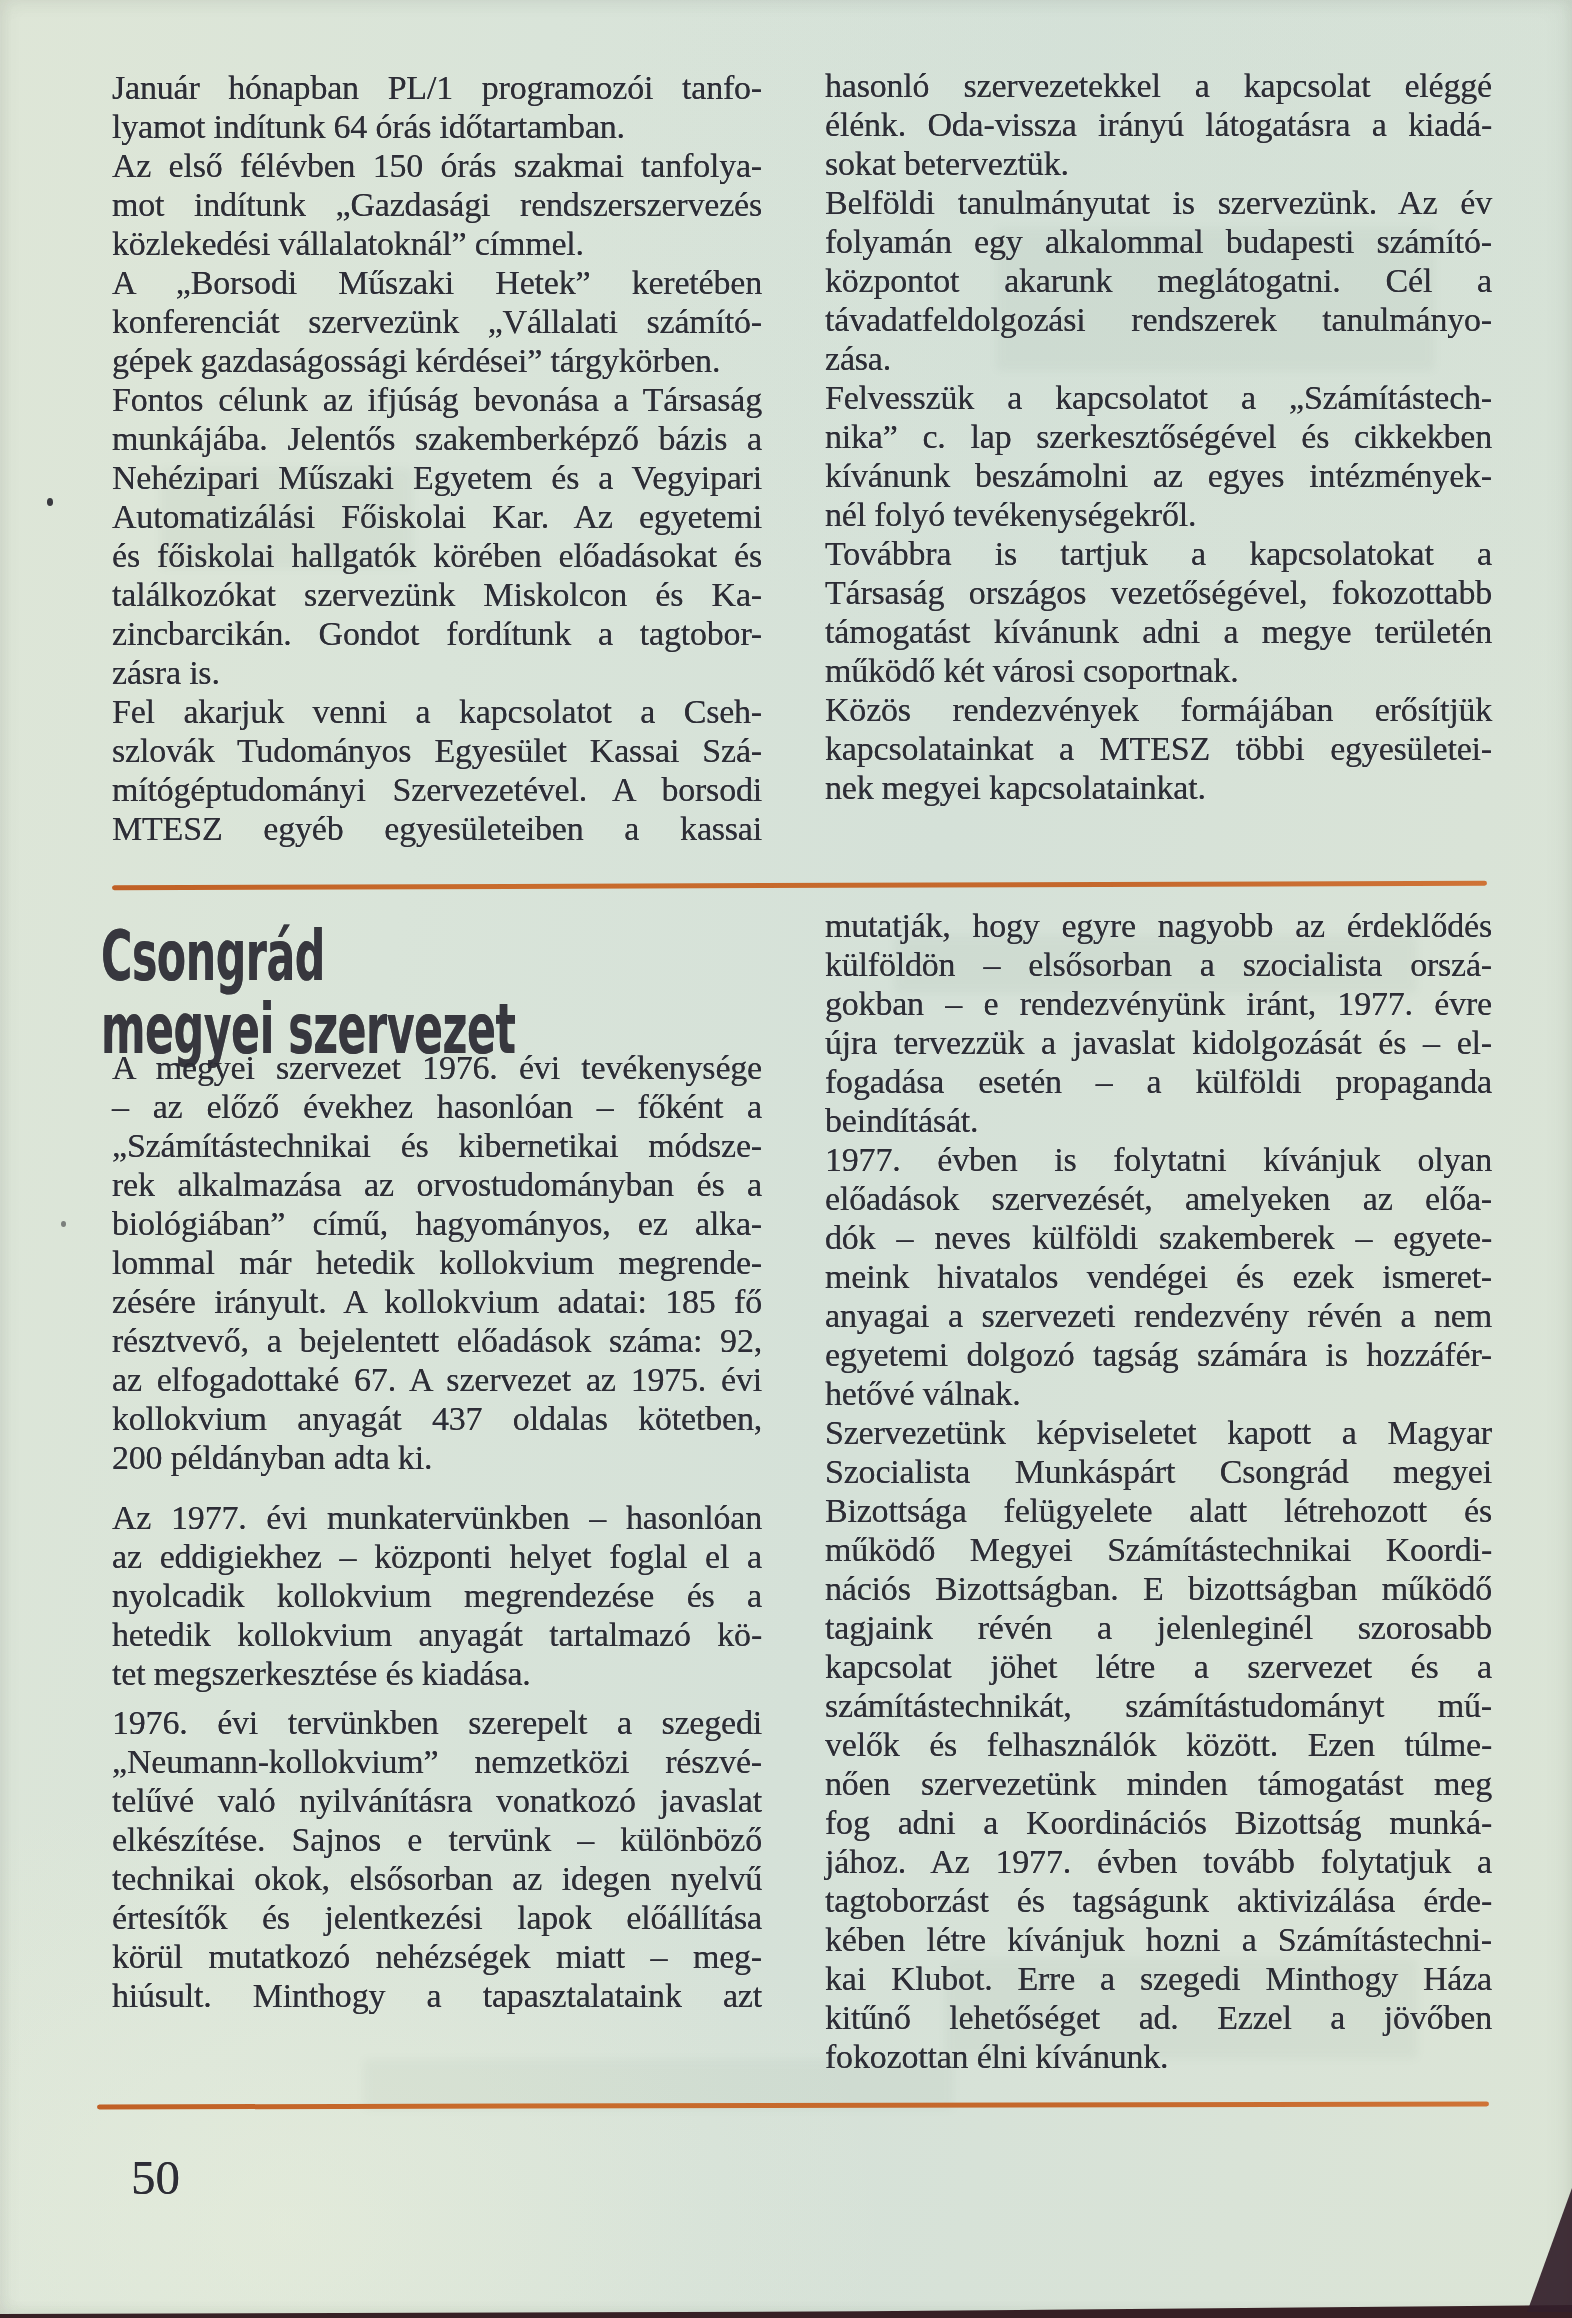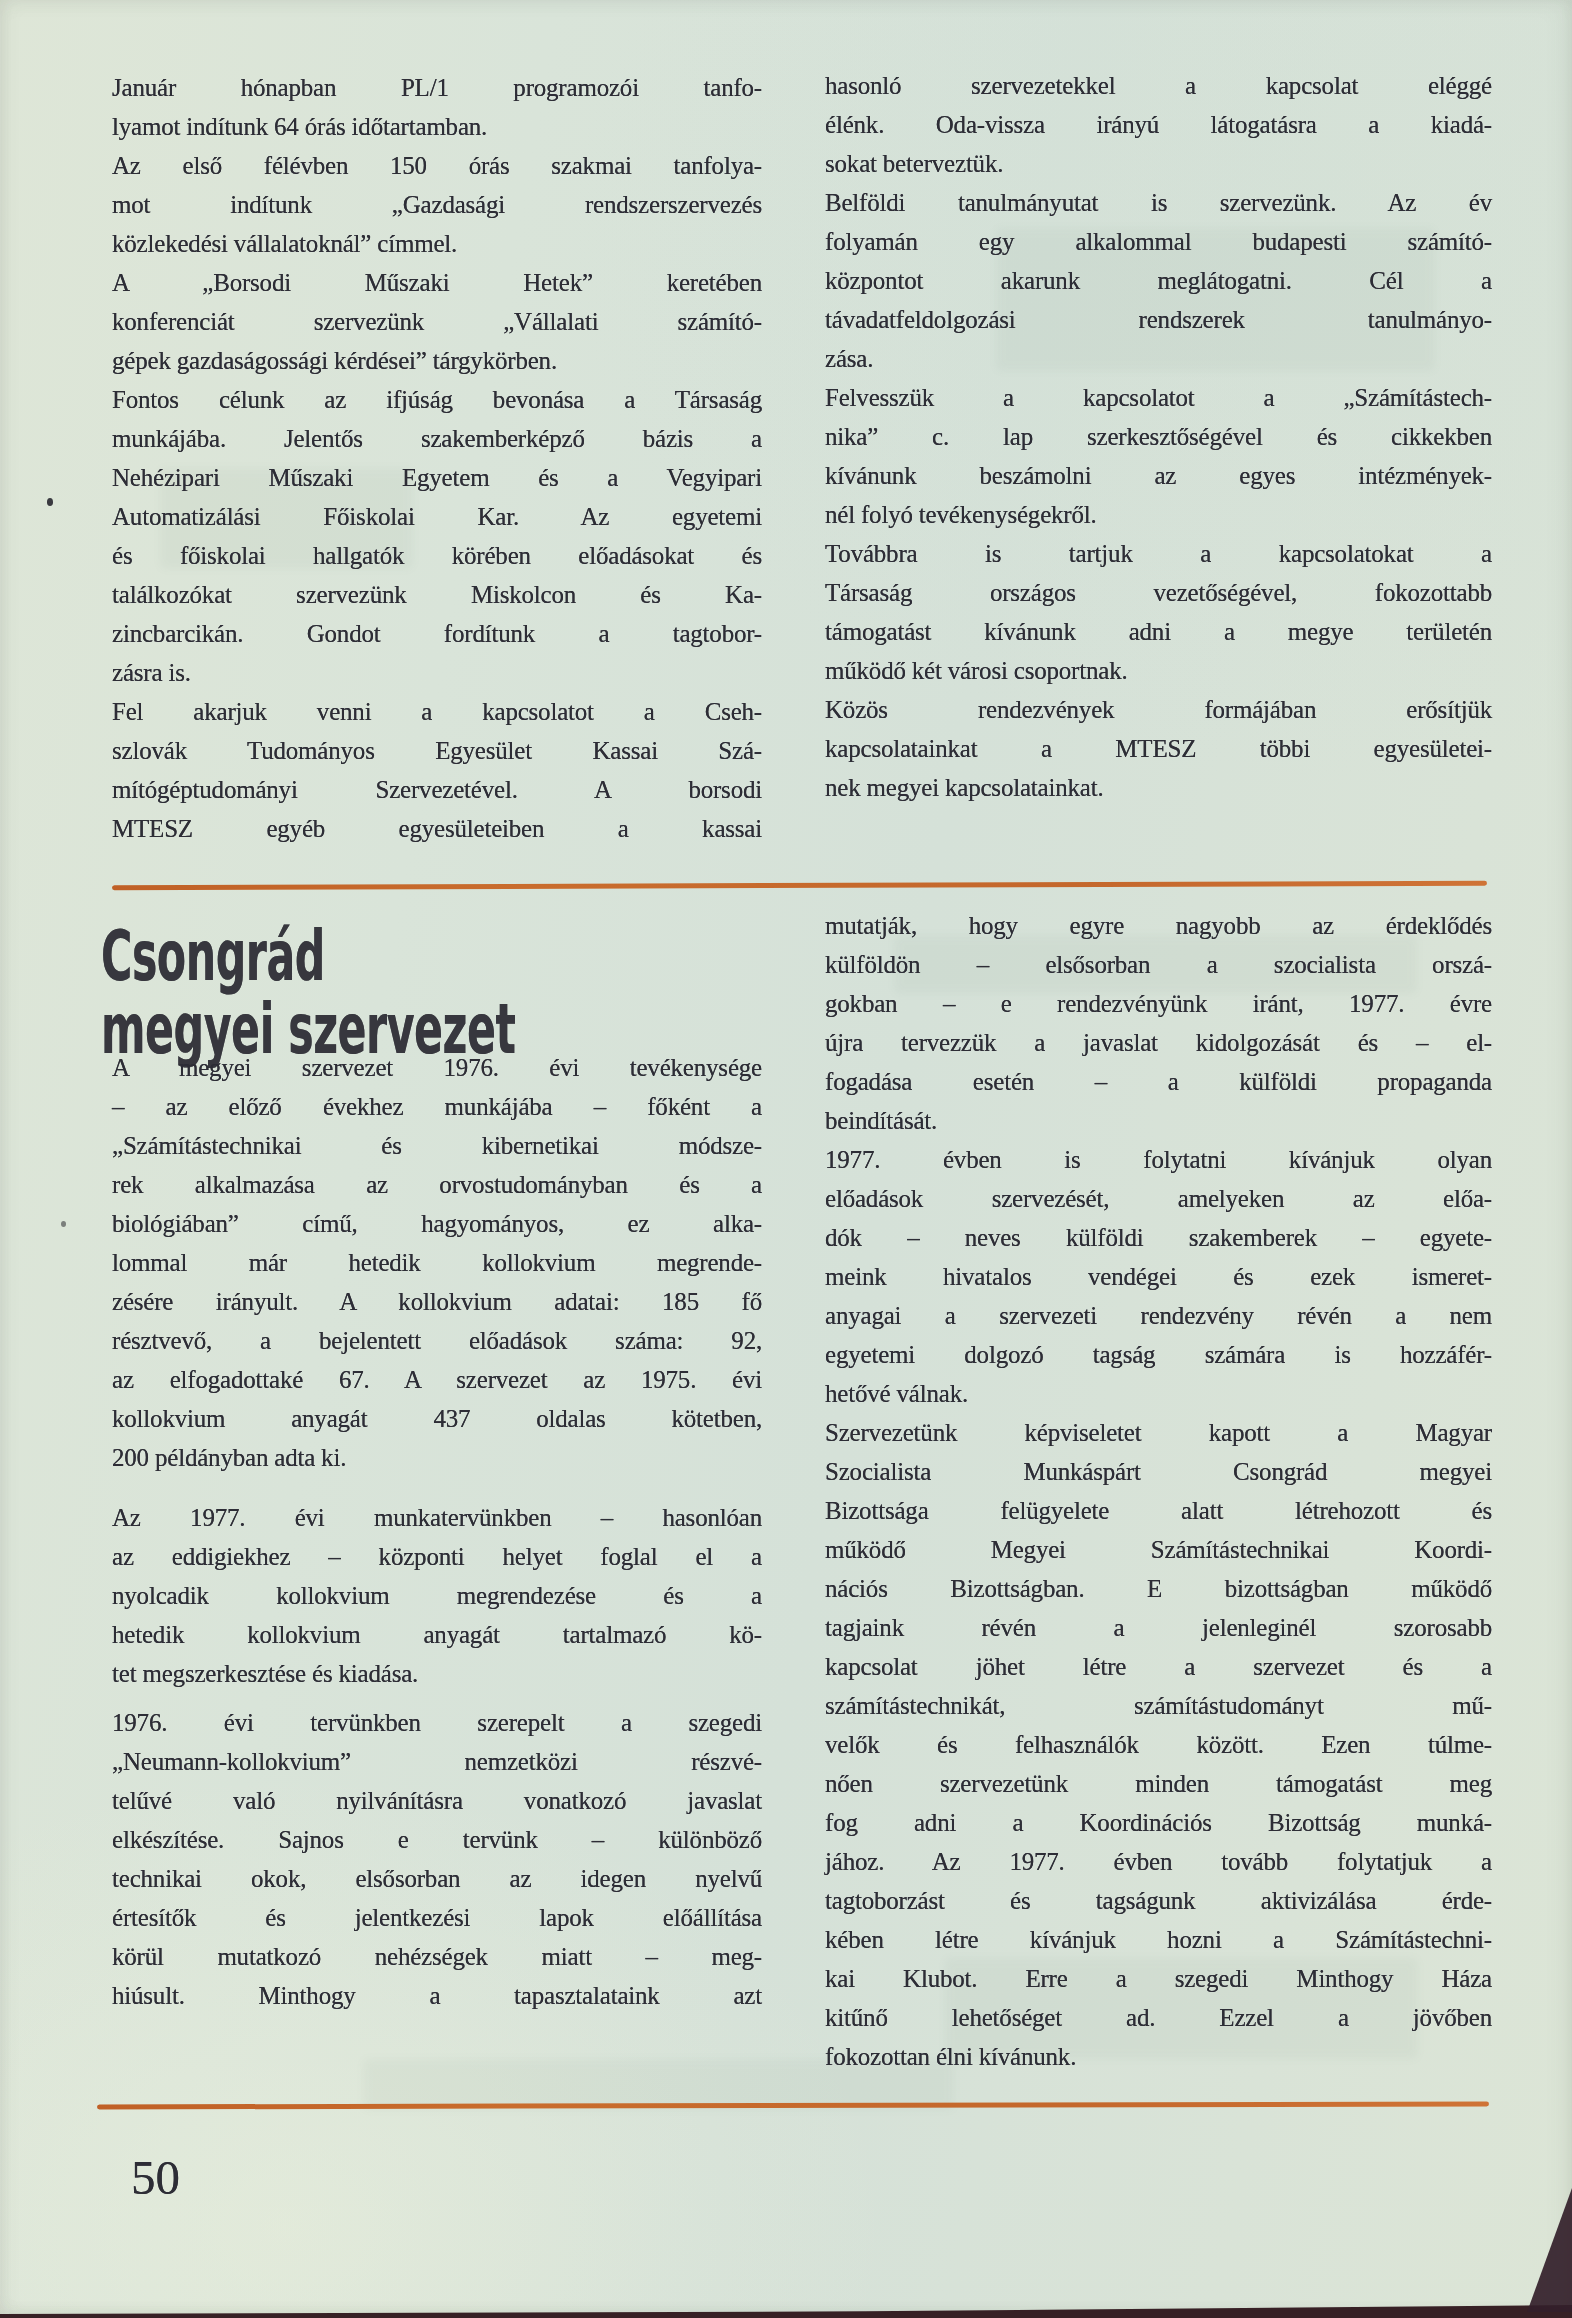--- a/index.html
+++ b/index.html
@@ -16,21 +16,21 @@
     box-shadow: inset -8.4px 0 22px rgba(70,80,70,.07), inset 0 -6.8px 15px rgba(70,70,55,.06), inset 6.8px 0 18.6px rgba(70,80,70,.05);
     font-family:"Liberation Serif","DejaVu Serif",serif;
     color:#2d2d36;
   }
   
   .smudge{position:absolute;background:#5f7a6a;opacity:.05;filter:blur(4.2px);border-radius:5px;}
   .speck{position:absolute;background:#3a3a40;border-radius:50%;}
 
   .col{
     position:absolute;
-    font-size:25px;
+    font-size:34px;
     letter-spacing:-0.2px;
     line-height:39px;
     text-shadow:0 0 0.5px rgba(43,43,53,.85);
   }
   .col .line{ text-align:justify; text-align-last:justify; white-space:normal; }
   .col .line.end{ text-align:center; text-align-last:left; }
 
   .rule{
     position:absolute;height:5px;border-radius:2.5px;
     background:linear-gradient(90deg,#c06026 0%,#c96c2d 30%,#c4672c 70%,#cf7336 100%);
@@ -129,21 +129,21 @@
 
   <div class="rule rule-top"></div>
 
   <div class="heading">
     <div>Csongrád</div>
     <div>megyei szervezet</div>
   </div>
 
   <div class="col" style="left:112px;top:1048px;width:650px;">
       <div class="line">A megyei szervezet 1976. évi tevékenysége</div>
-      <div class="line">– az előző évekhez munkájába – főként a</div>
+      <div class="line">– az előző évekhez hasonlóan – főként a</div>
       <div class="line">„Számítástechnikai és kibernetikai módsze-</div>
       <div class="line">rek alkalmazása az orvostudományban és a</div>
       <div class="line">biológiában” című, hagyományos, ez alka-</div>
       <div class="line">lommal már hetedik kollokvium megrende-</div>
       <div class="line">zésére irányult. A kollokvium adatai: 185 fő</div>
       <div class="line">résztvevő, a bejelentett előadások száma: 92,</div>
       <div class="line">az elfogadottaké 67. A szervezet az 1975. évi</div>
       <div class="line">kollokvium anyagát 437 oldalas kötetben,</div>
       <div class="line end">200 példányban adta ki.</div>
       <div class="line" style="margin-top: 21px;">Az 1977. évi munkatervünkben – hasonlóan</div>

